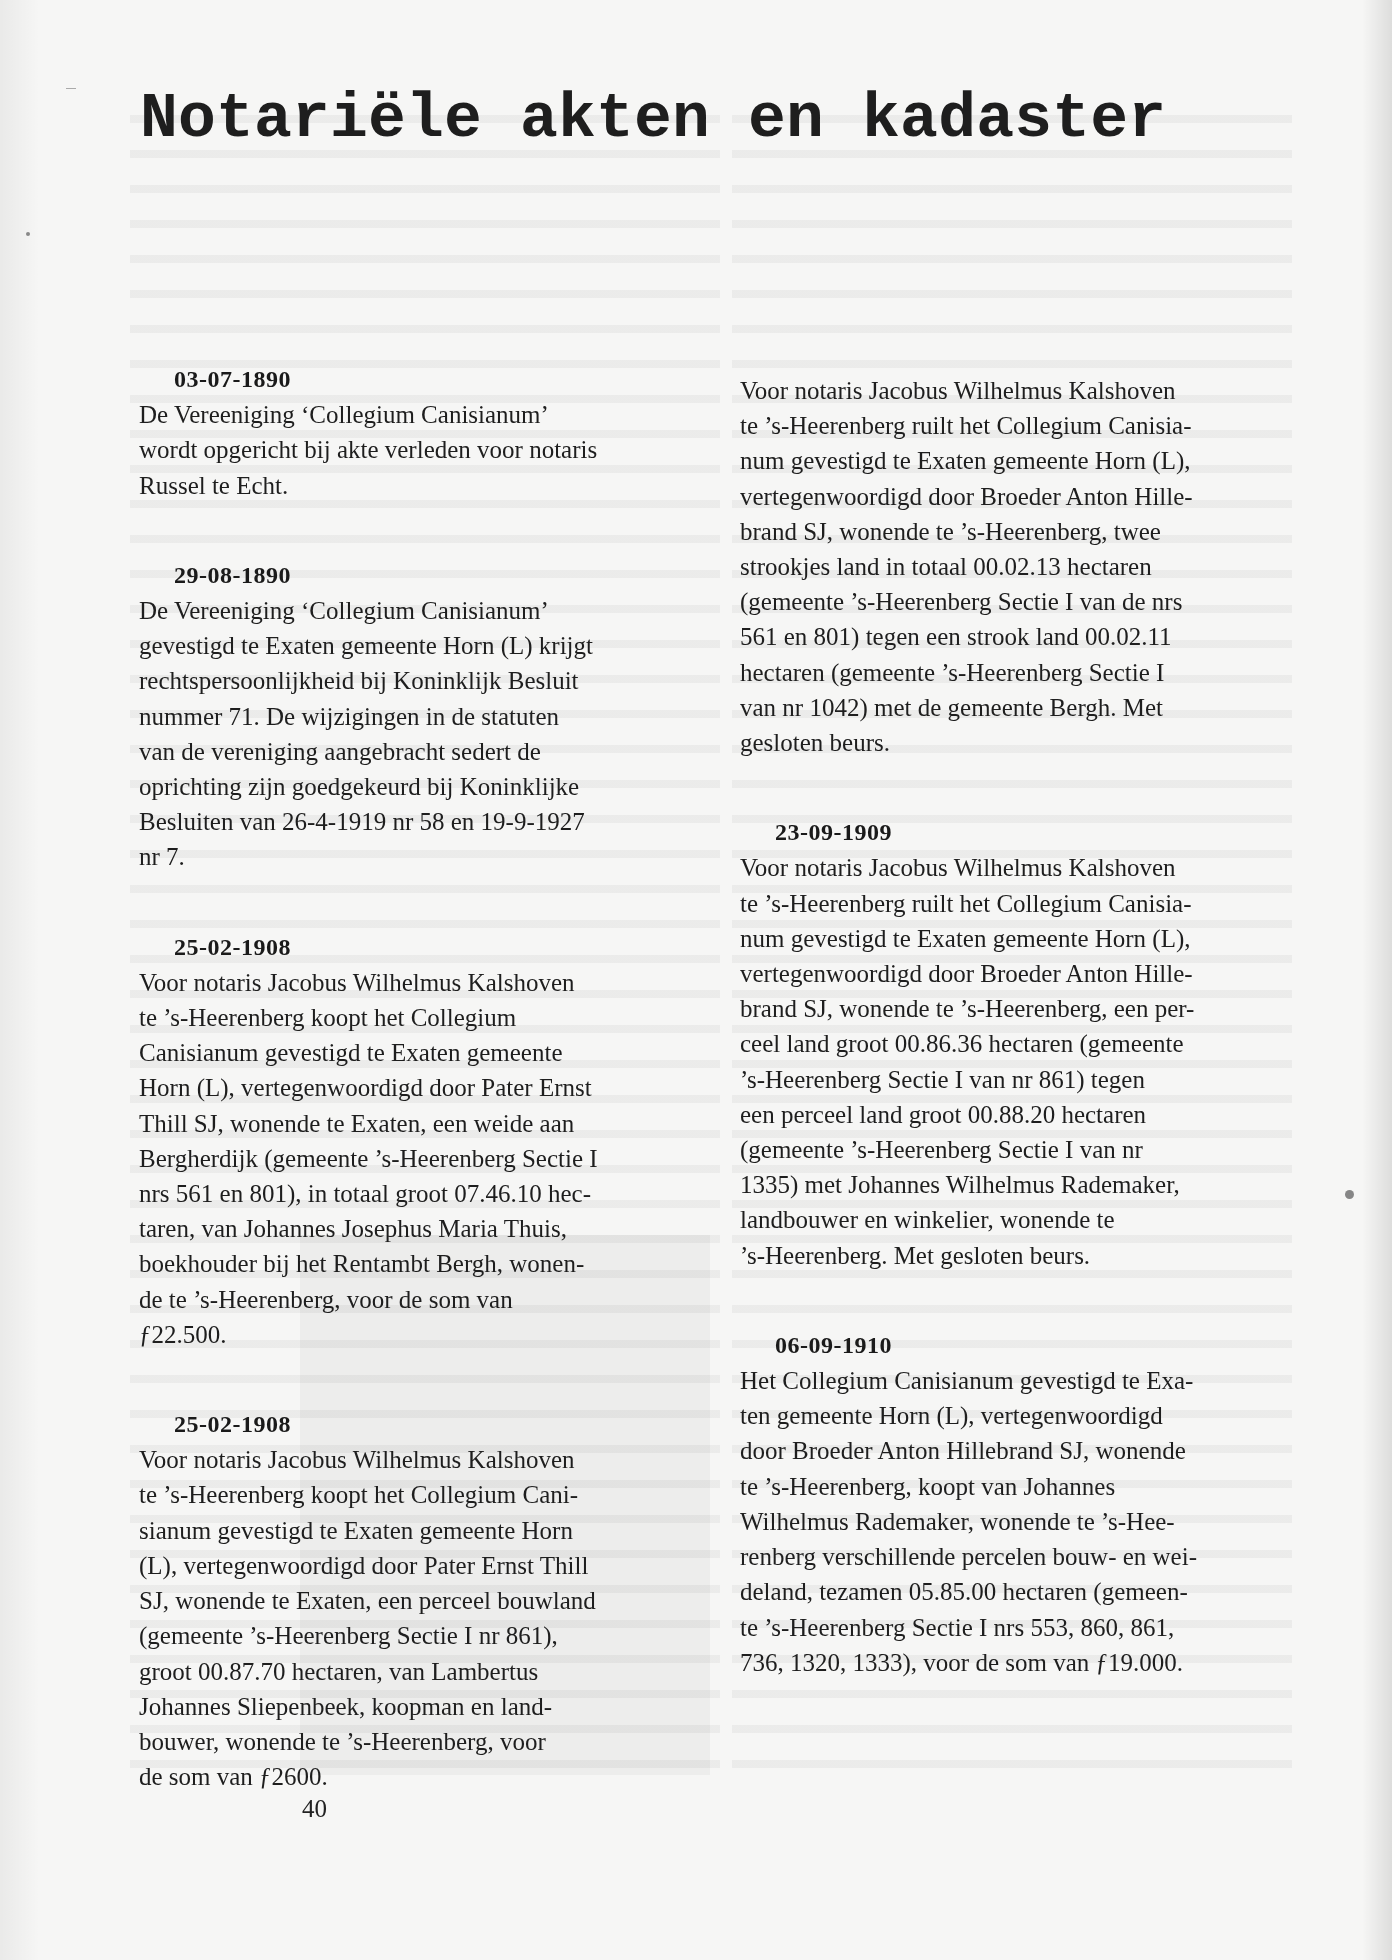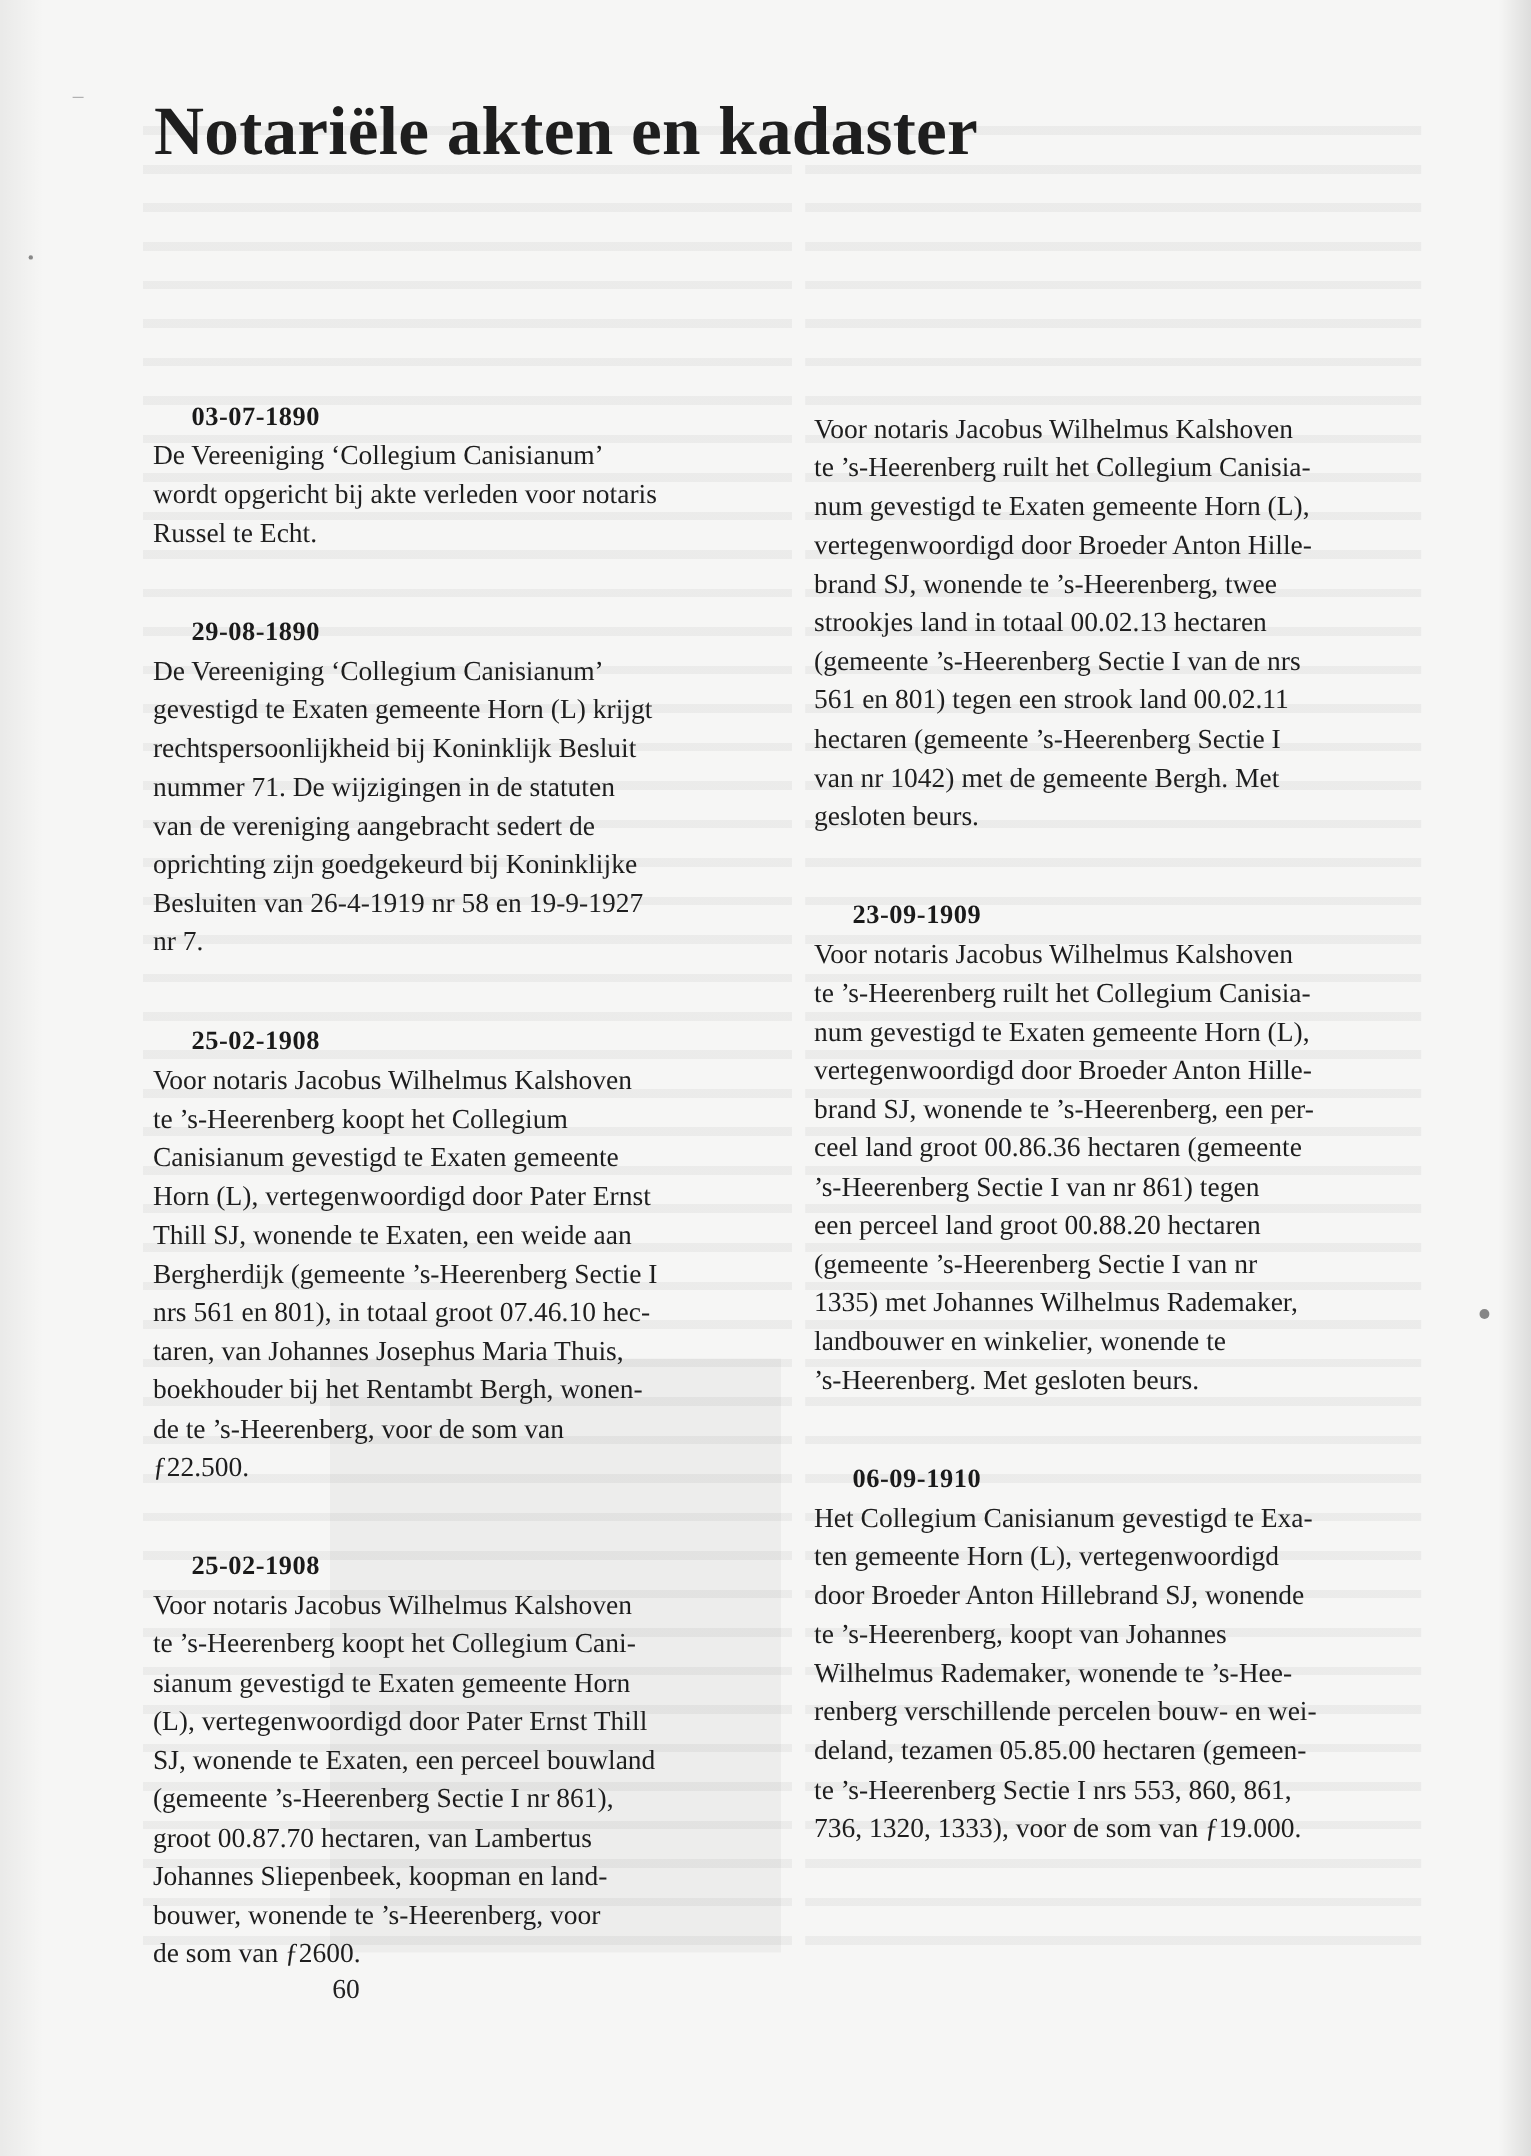--- a/index.html
+++ b/index.html
@@ -47,21 +47,21 @@
       );
     }
     .st-left { left: 130px; top: 95px; width: 590px; height: 1700px; }
     .st-right { left: 732px; top: 95px; width: 560px; height: 1700px; }
 
     .title {
       position: absolute;
       left: 140px;
       top: 88px;
       margin: 0;
-      font-family: Liberation Serif, serif;
+      font-family: Liberation Mono, monospace;
       font-weight: bold;
       font-size: 63px;
       letter-spacing: 0.2px;
       color: #1e1e1e;
       white-space: nowrap;
       line-height: 1;
     }
 
     .column {
       position: absolute;
@@ -222,14 +222,14 @@
 door Broeder Anton Hillebrand SJ, wonende
 te ’s-Heerenberg, koopt van Johannes
 Wilhelmus Rademaker, wonende te ’s-Hee-
 renberg verschillende percelen bouw- en wei-
 deland, tezamen 05.85.00 hectaren (gemeen-
 te ’s-Heerenberg Sectie I nrs 553, 860, 861,
 736, 1320, 1333), voor de som van ƒ19.000.</span>
     </div>
   </div>
 
-  <div class="page-number">60</div>
+  <div class="page-number">40</div>
 </div>
 
 </body></html>

